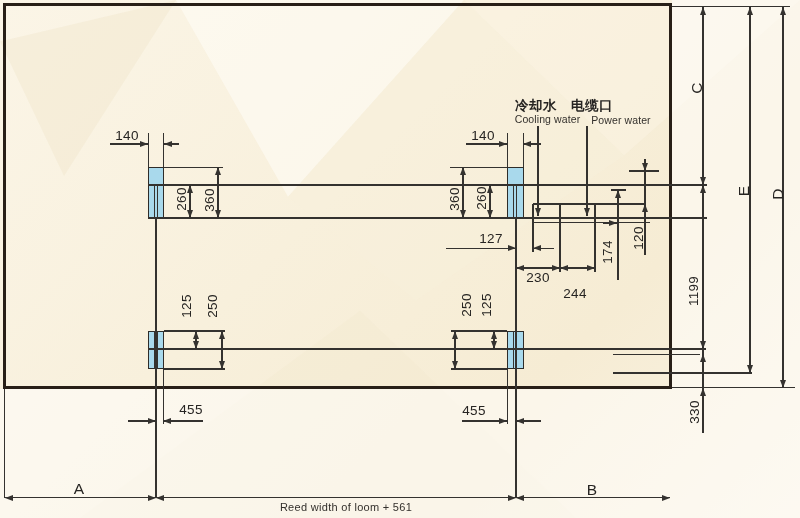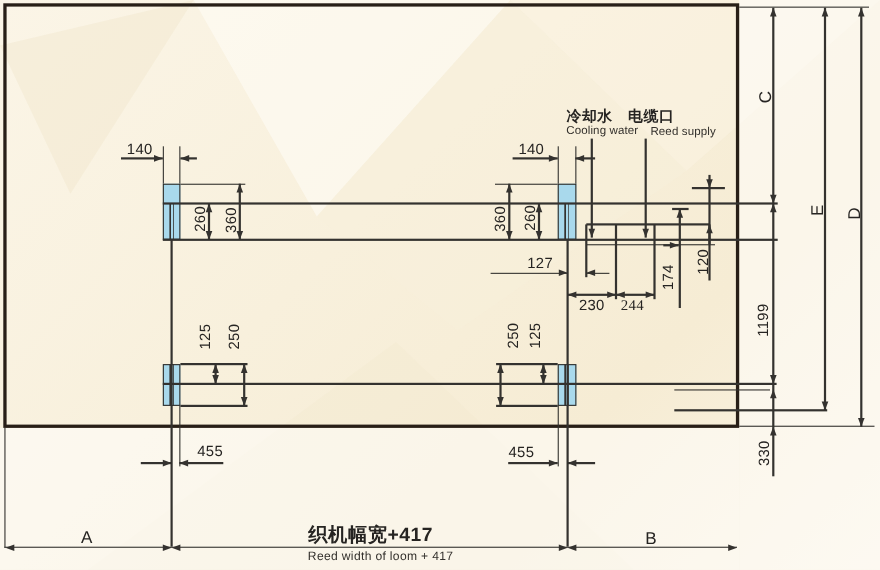--- a/index.html
+++ b/index.html
@@ -92,21 +92,21 @@
   <div class="ad" style="left:460px;top:209.5px;"></div>
   <div class="vdim" style="left:454.5px;top:199px;">360</div>
   <div class="vl" style="left:489.3px;top:185px;height:33px;"></div>
   <div class="au" style="left:487px;top:185px;"></div>
   <div class="ad" style="left:487px;top:209.5px;"></div>
   <div class="vdim" style="left:482px;top:198px;">260</div>
 
   <div class="hdim cjk" style="left:536px;top:106px;">冷却水</div>
   <div class="hdim en" style="left:523.5px;top:118.5px;">Cooling water</div>
   <div class="hdim cjk" style="left:592px;top:106px;">电缆口</div>
-  <div class="hdim en" style="left:597px;top:120px;">Reed supply</div>
+  <div class="hdim en" style="left:597px;top:120px;">Power water</div>
   <div class="vl" style="left:537.3px;top:126px;height:90px;"></div>
   <div class="ad" style="left:535px;top:207.5px;"></div>
   <div class="vl" style="left:586.3px;top:126px;height:90px;"></div>
   <div class="ad" style="left:584px;top:207.5px;"></div>
 
   <div class="hl" style="left:533px;top:203.3px;width:112px;"></div>
   <div class="hl" style="left:533px;top:221.8px;width:117px;"></div>
   <div class="vl" style="left:532.3px;top:204px;height:48px;"></div>
   <div class="vl" style="left:644.3px;top:204px;height:18px;"></div>
   <div class="vl" style="left:559.3px;top:204px;height:68px;"></div>
@@ -117,21 +117,21 @@
   <div class="ar" style="left:508px;top:245px;"></div>
   <div class="al" style="left:533px;top:245px;"></div>
   <div class="hdim" style="left:491px;top:239px;">127</div>
 
   <div class="hl" style="left:516px;top:267.3px;width:79px;"></div>
   <div class="al" style="left:516px;top:265px;"></div>
   <div class="ar" style="left:552px;top:265px;"></div>
   <div class="al" style="left:560px;top:265px;"></div>
   <div class="ar" style="left:587px;top:265px;"></div>
   <div class="hdim" style="left:538px;top:278px;">230</div>
-  <div class="hdim" style="left:575px;top:278px;font-family:Liberation Serif, serif;">244</div>
+  <div class="hdim" style="left:575px;top:294px;">244</div>
 
   <div class="hl" style="left:611px;top:189.3px;width:15px;"></div>
   <div class="vl" style="left:617.3px;top:190px;height:90px;"></div>
   <div class="au" style="left:615px;top:190px;"></div>
   <div class="hl" style="left:603px;top:222.3px;width:14px;"></div>
   <div class="ar" style="left:609px;top:220px;"></div>
   <div class="vdim" style="left:608px;top:252px;">174</div>
 
   <div class="hl" style="left:629px;top:170.3px;width:30px;"></div>
   <div class="vl" style="left:644.3px;top:159px;height:96px;"></div>
@@ -199,17 +199,16 @@
 
   <div class="vl" style="left:4px;top:389px;height:109px;"></div>
   <div class="hl" style="left:4px;top:496.8px;width:666px;"></div>
   <div class="al" style="left:4.5px;top:494.5px;"></div>
   <div class="ar" style="left:148px;top:494.5px;"></div>
   <div class="al" style="left:156px;top:494.5px;"></div>
   <div class="ar" style="left:508px;top:494.5px;"></div>
   <div class="al" style="left:516px;top:494.5px;"></div>
   <div class="ar" style="left:662px;top:494.5px;"></div>
   <div class="hdim big" style="left:79px;top:489px;">A</div>
-  <div class="hdim cjk-lg" style="left:337px;top:486.5px;">织机幅宽+417</div>
-  <div class="hdim en-lg" style="left:346px;top:506.5px;">Reed width of loom + 417</div>
+  <div class="hdim en-lg" style="left:346px;top:506.5px;">Reed width of loom + 561</div>
   <div class="hdim big" style="left:592px;top:489.5px;">B</div>
 
 </div>
 
 </body></html>

